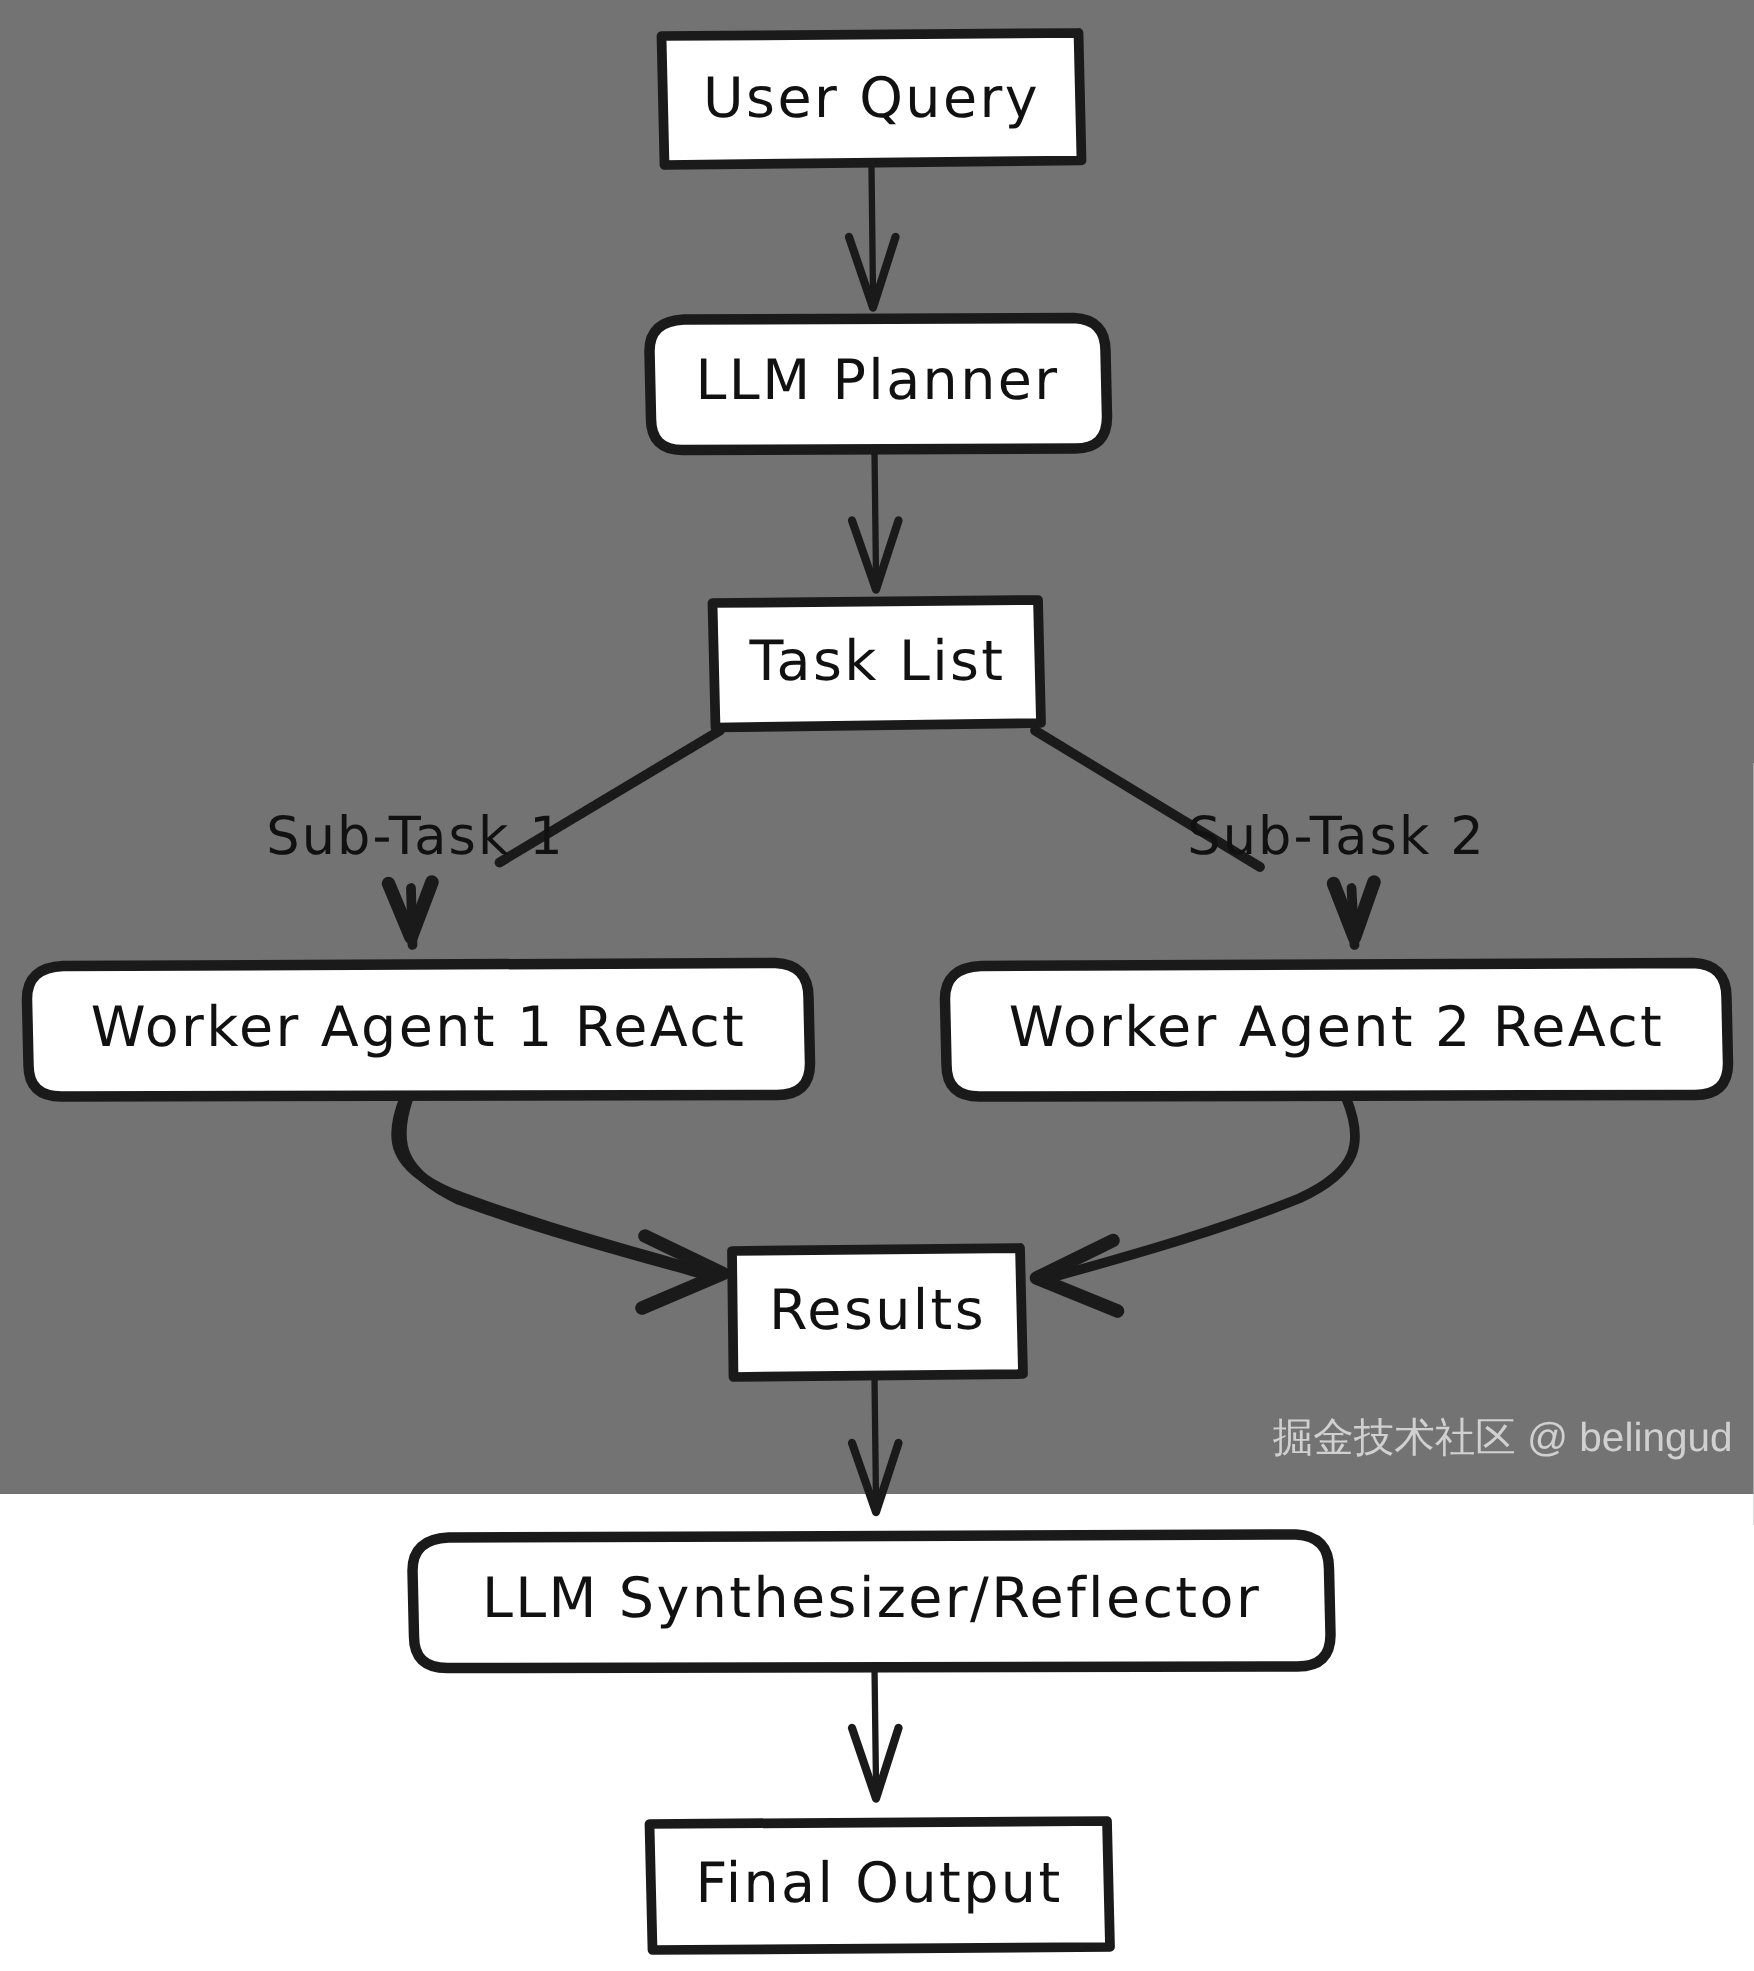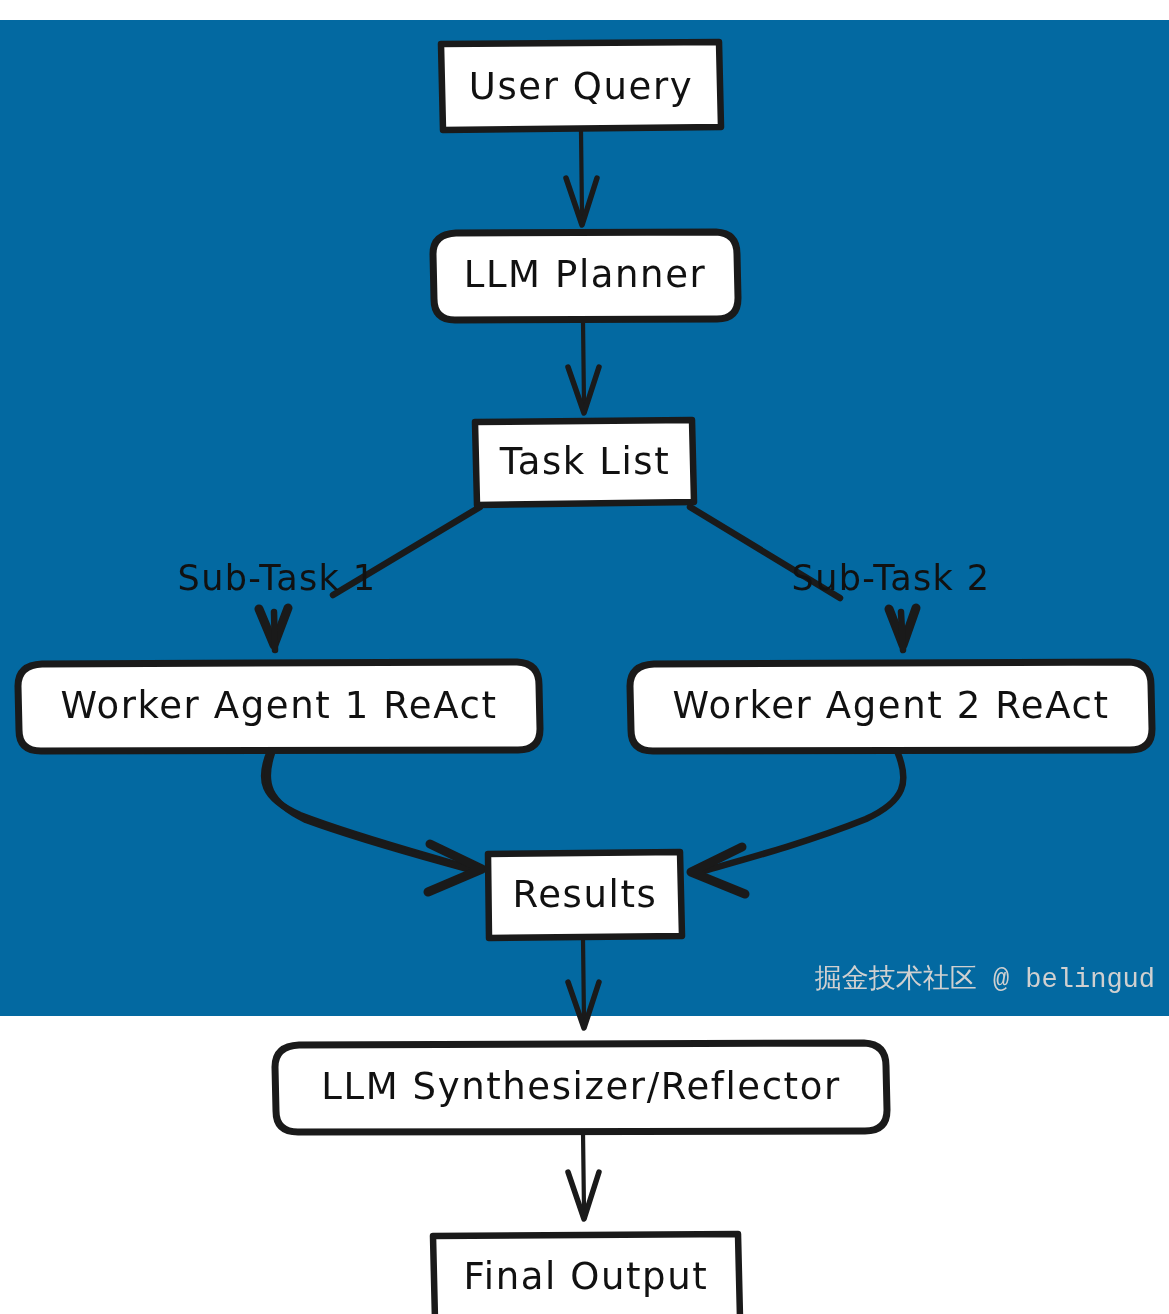--- a/index.html
+++ b/index.html
@@ -10,22 +10,21 @@
   body {
     width: 1169px;
     height: 1314px;
     font-family: "DejaVu Sans", sans-serif;
     overflow: hidden;
   }
   #canvas-root {
     position: relative;
     width: 1169px;
     height: 996px;
-    background: #0369a1;
-    margin-top: 20px;
+    background: #737373;
   }
   svg#flow {
     position: absolute;
     top: 0;
     left: 0;
     width: 1169px;
     height: 1314px;
     display: block;
   }
   .node-shape {
@@ -70,21 +69,21 @@
     font-size: 35px;
     letter-spacing: 1.4px;
     text-anchor: middle;
     dominant-baseline: middle;
   }
   .watermark-text {
     position: absolute;
     right: 14px;
     bottom: 20px;
     color: #d0d0d0;
-    font-family: Liberation Mono, monospace;
+    font-family: Liberation Sans, sans-serif;
     font-size: 27px;
     white-space: nowrap;
     user-select: none;
   }
 </style>
 </head>
 <body>
 
 <div id="canvas-root">
 

